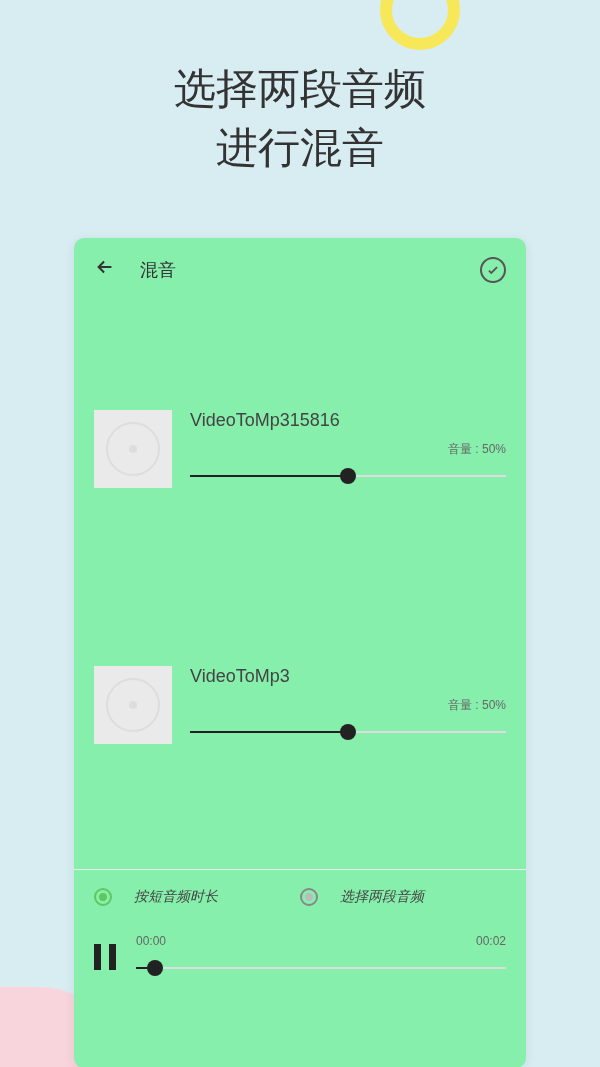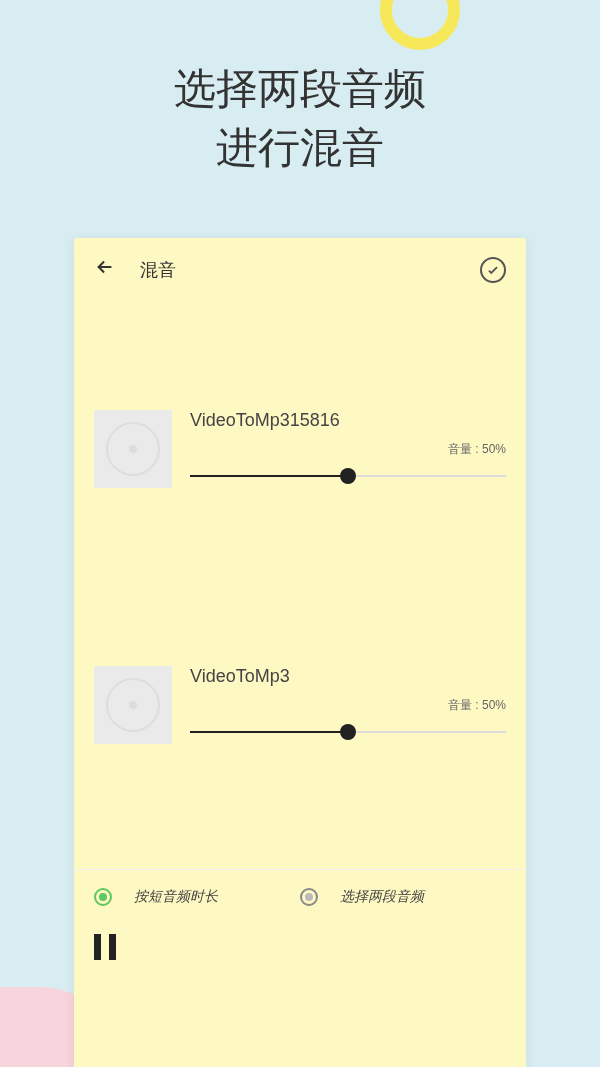--- a/index.html
+++ b/index.html
@@ -36,22 +36,22 @@
   height: 80px;
   background: #f8d5dd;
   border-radius: 0 80px 0 0;
 }
 .card {
   position: absolute;
   top: 238px;
   left: 74px;
   width: 452px;
   height: 830px;
-  background: #fef9c3;
-  border-radius: 2px;
+  background: #86efac;
+  border-radius: 10px;
   box-shadow: 0 2px 12px rgba(0,0,0,0.08);
   overflow: hidden;
 }
 .card-header {
   height: 64px;
   display: flex;
   align-items: center;
   padding: 0 20px;
   position: relative;
 }
@@ -259,14 +259,25 @@
         </div>
       <div class="mode-label">选择两段音频</div>
     </div>
   </div>
 
   <div class="player">
     <div class="pause-btn">
       <span></span>
         <span></span>
     </div>
+    <div class="player-body">
+      <div class="time-row">
+        <span>00:00</span>
+        <span>00:02</span>
+      </div>
+      <div class="slider">
+        <div class="slider-track"></div>
+        <div class="slider-fill" style="width:5%"></div>
+        <div class="slider-thumb" style="left:5%"></div>
+      </div>
+    </div>
   </div>
 </div>
 
 </body></html>

